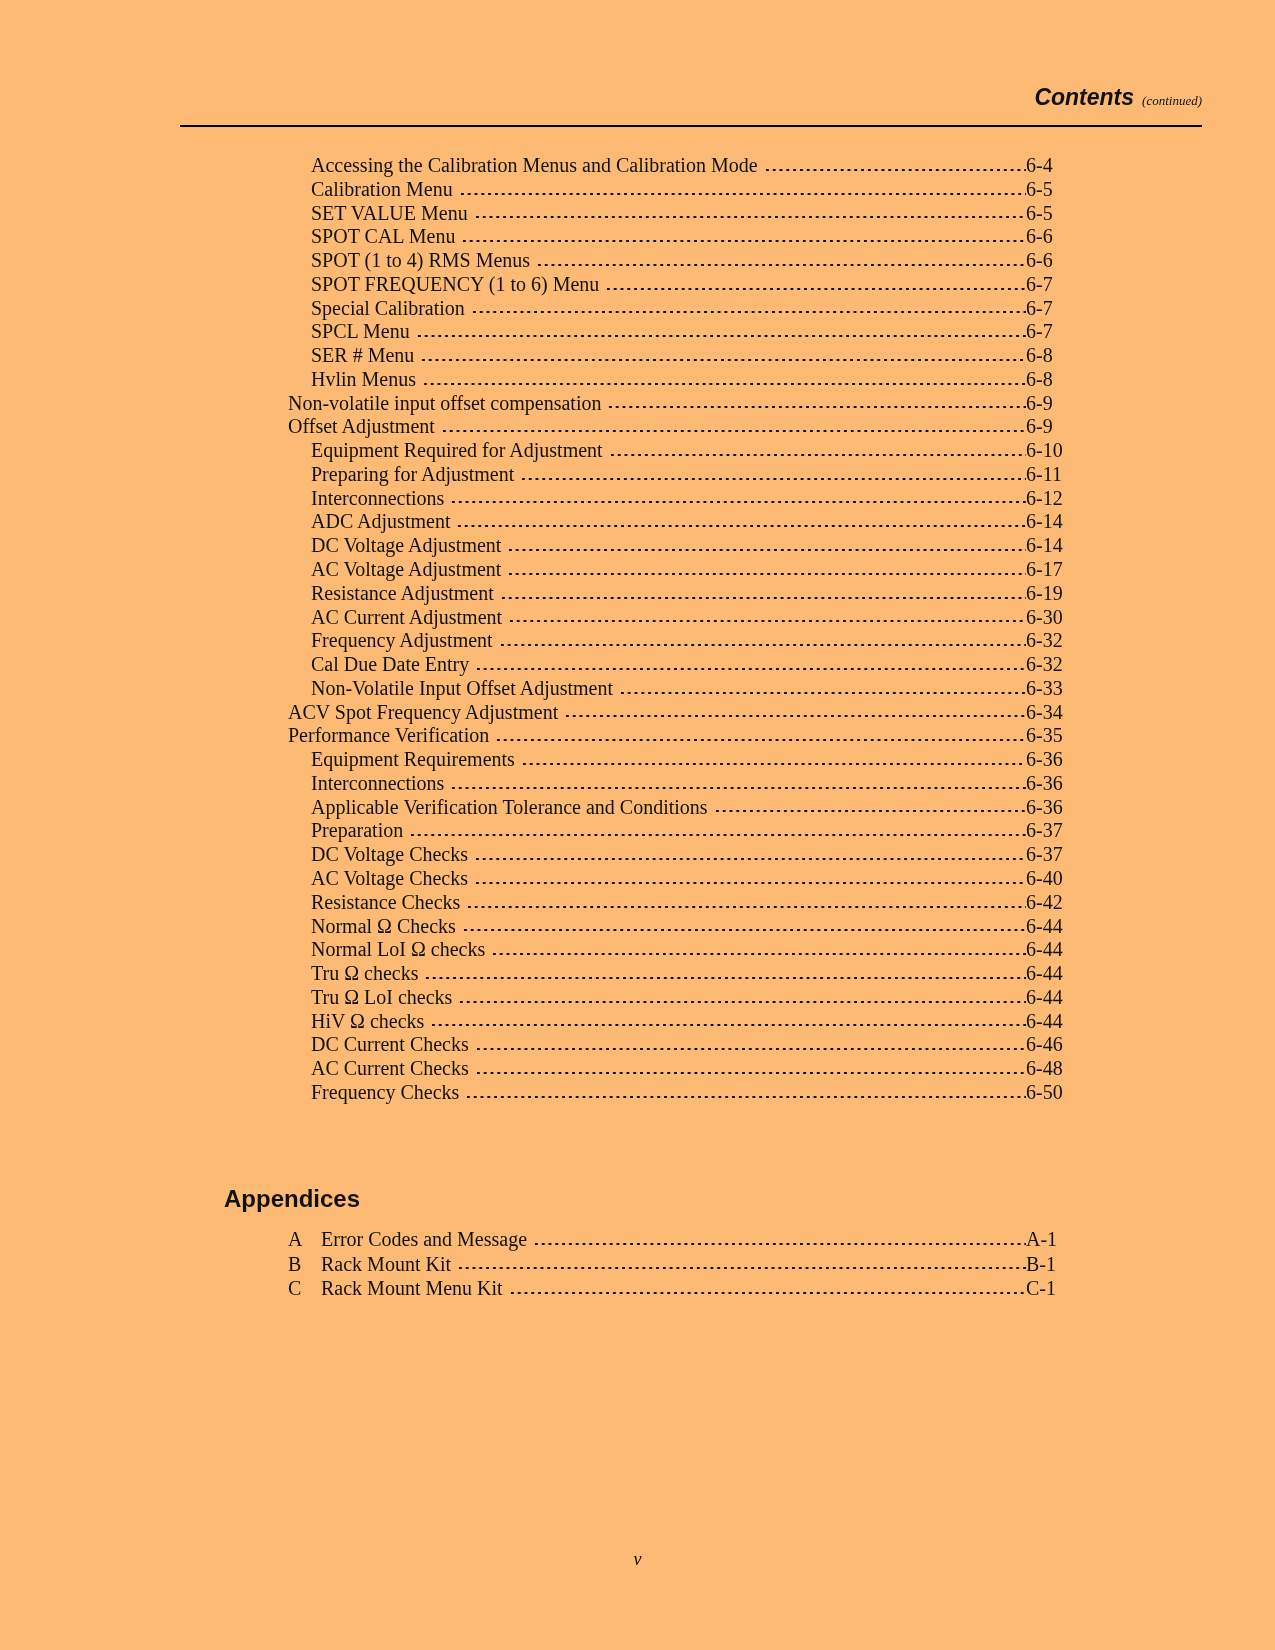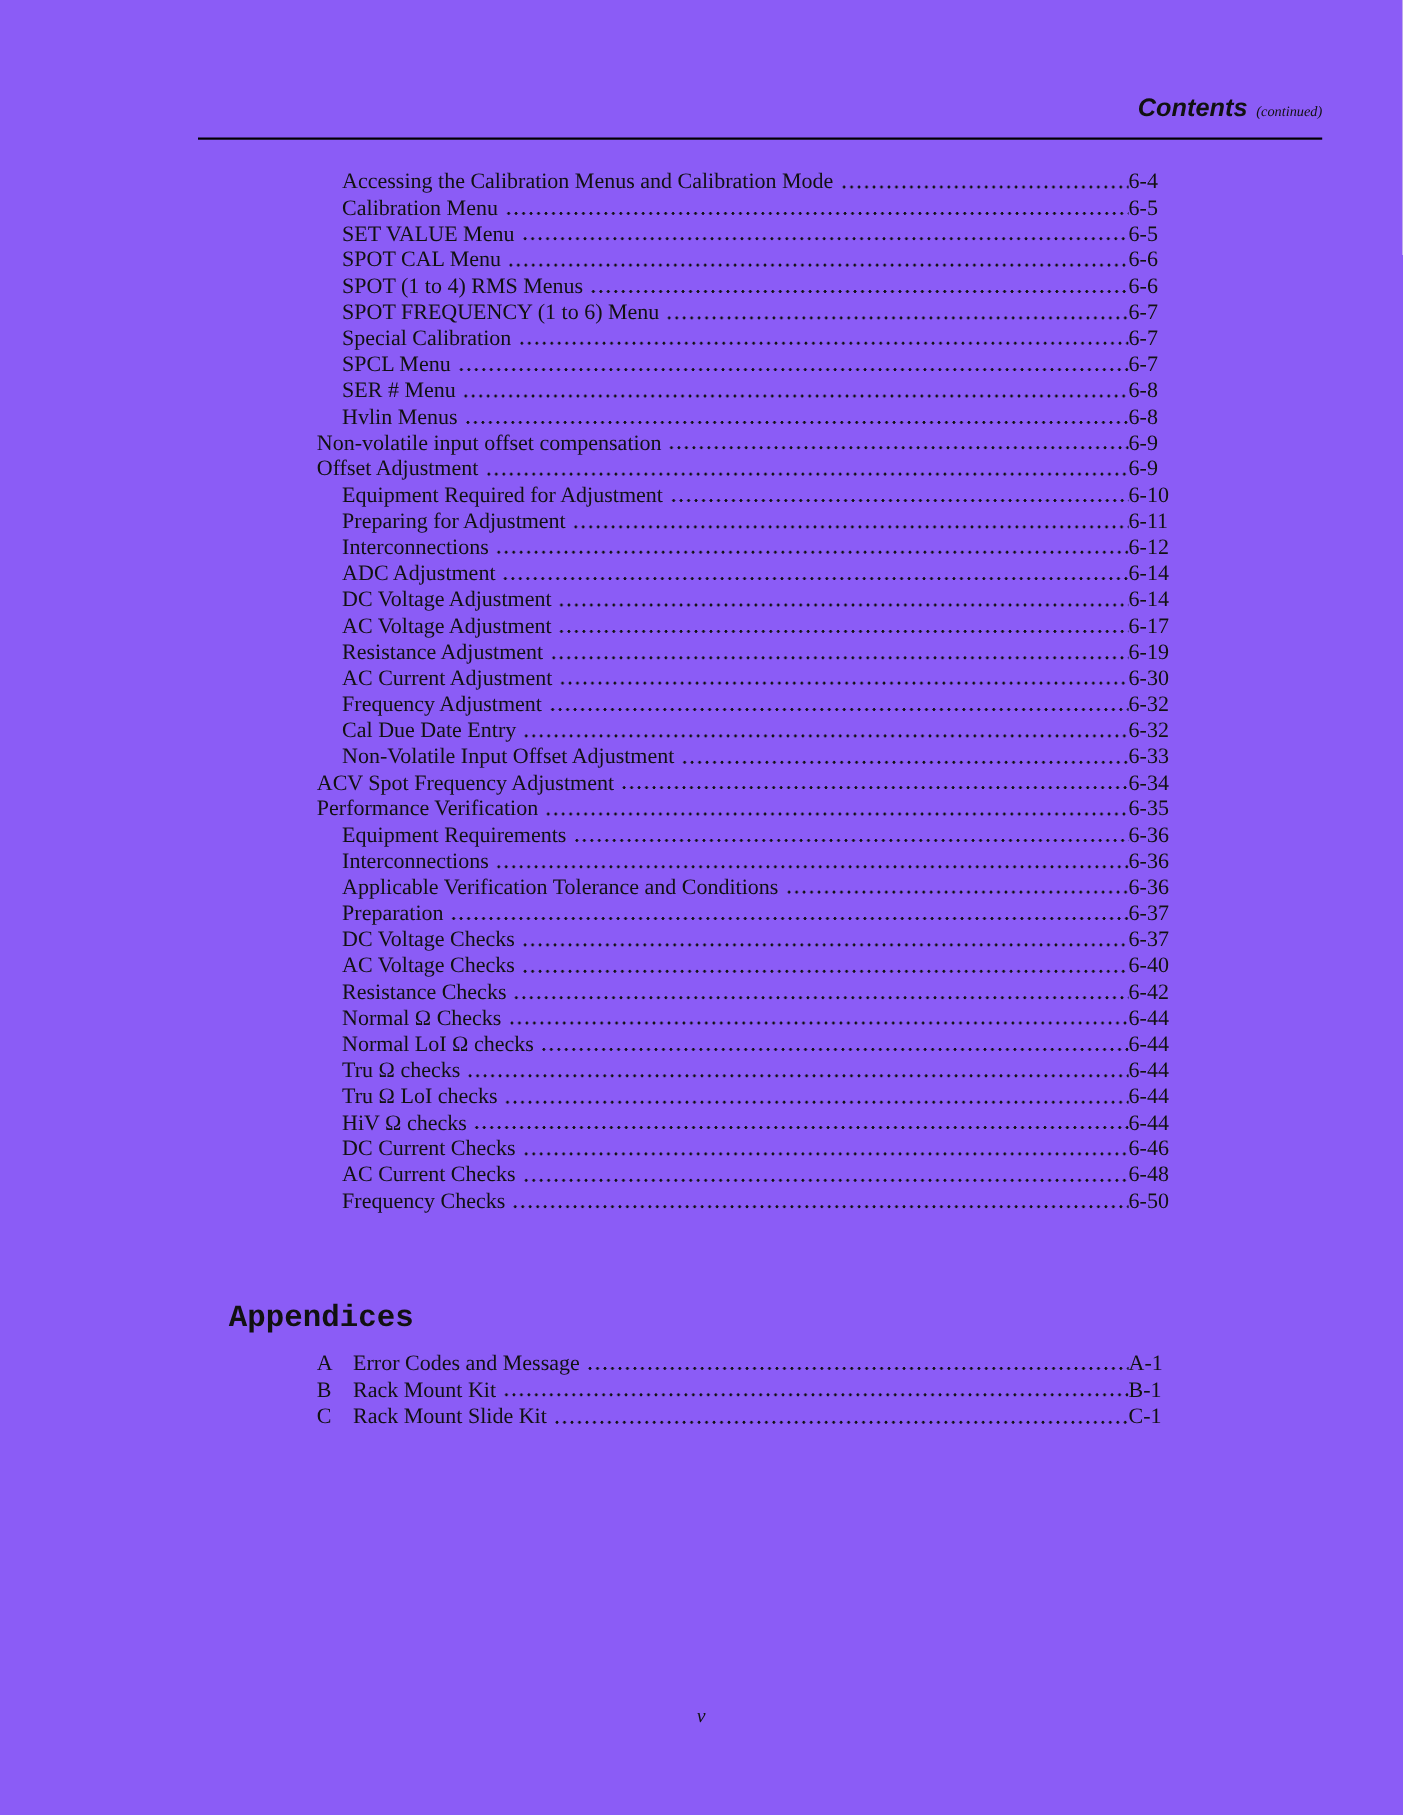--- a/index.html
+++ b/index.html
@@ -4,21 +4,21 @@
 <style>
   html, body {
     margin: 0;
     padding: 0;
     background: #e8e8e8;
   }
   .page {
     position: relative;
     width: 1275px;
     height: 1650px;
-    background: #8b5cf6;
+    background: #fdba74;
     margin: 0 auto;
     overflow: hidden;
     color: #111;
     font-family: "Liberation Serif", "DejaVu Serif", serif;
   }
 
   
   .header {
     position: absolute;
     left: 180px;
@@ -76,25 +76,25 @@
   }
   .pg {
     flex: none;
     width: 44px;
     text-align: left;
   }
 
   
   .appendices-heading {
     position: absolute;
-    left: 208px;
+    left: 224px;
     top: 1186px;
-    font-family: Liberation Mono, monospace;
+    font-family: Liberation Sans, sans-serif;
     font-weight: bold;
-    font-size: 28px;
+    font-size: 24px;
     line-height: 26px;
   }
   .appendix-list {
     position: absolute;
     left: 180px;
     top: 1227px;
     width: 890px;
   }
   .arow {
     display: flex;
@@ -340,21 +340,21 @@
         <span class="pg">A-1</span>
       </div>
       <div class="arow">
         <span class="letter">B</span>
         <span class="t">Rack Mount Kit</span>
         <span class="dots"></span>
         <span class="pg">B-1</span>
       </div>
       <div class="arow">
         <span class="letter">C</span>
-        <span class="t">Rack Mount Slide Kit</span>
+        <span class="t">Rack Mount Menu Kit</span>
         <span class="dots"></span>
         <span class="pg">C-1</span>
       </div>
     </div>
 
   <div class="footer">v</div>
 
 </div>
 
 </body></html>

